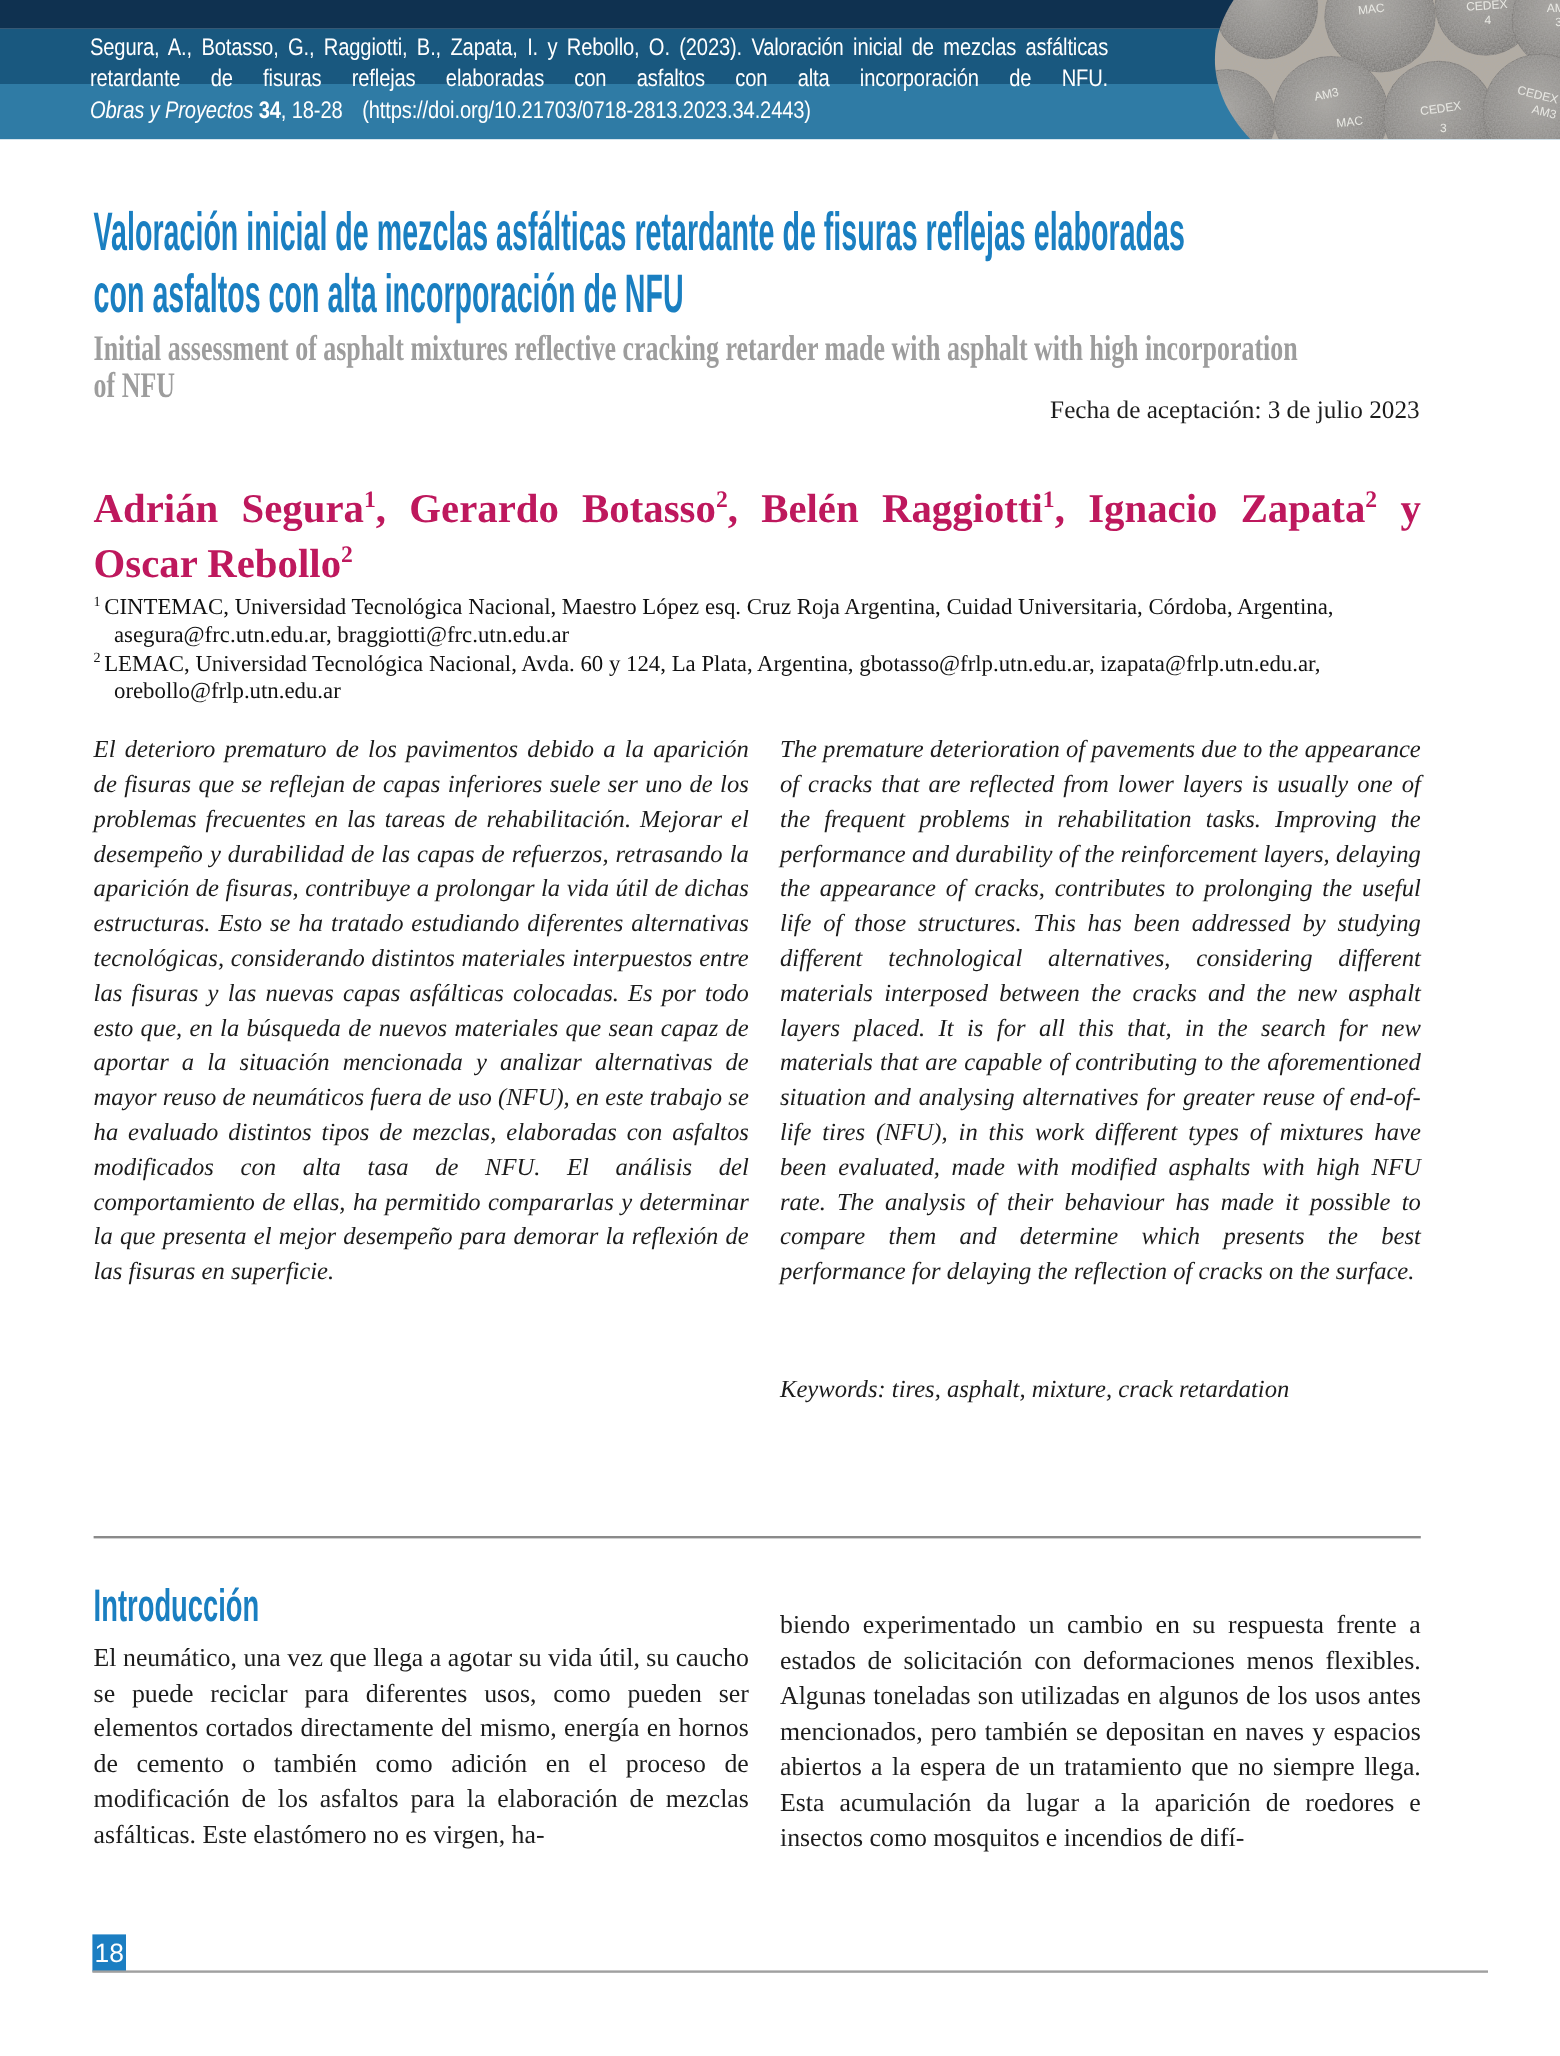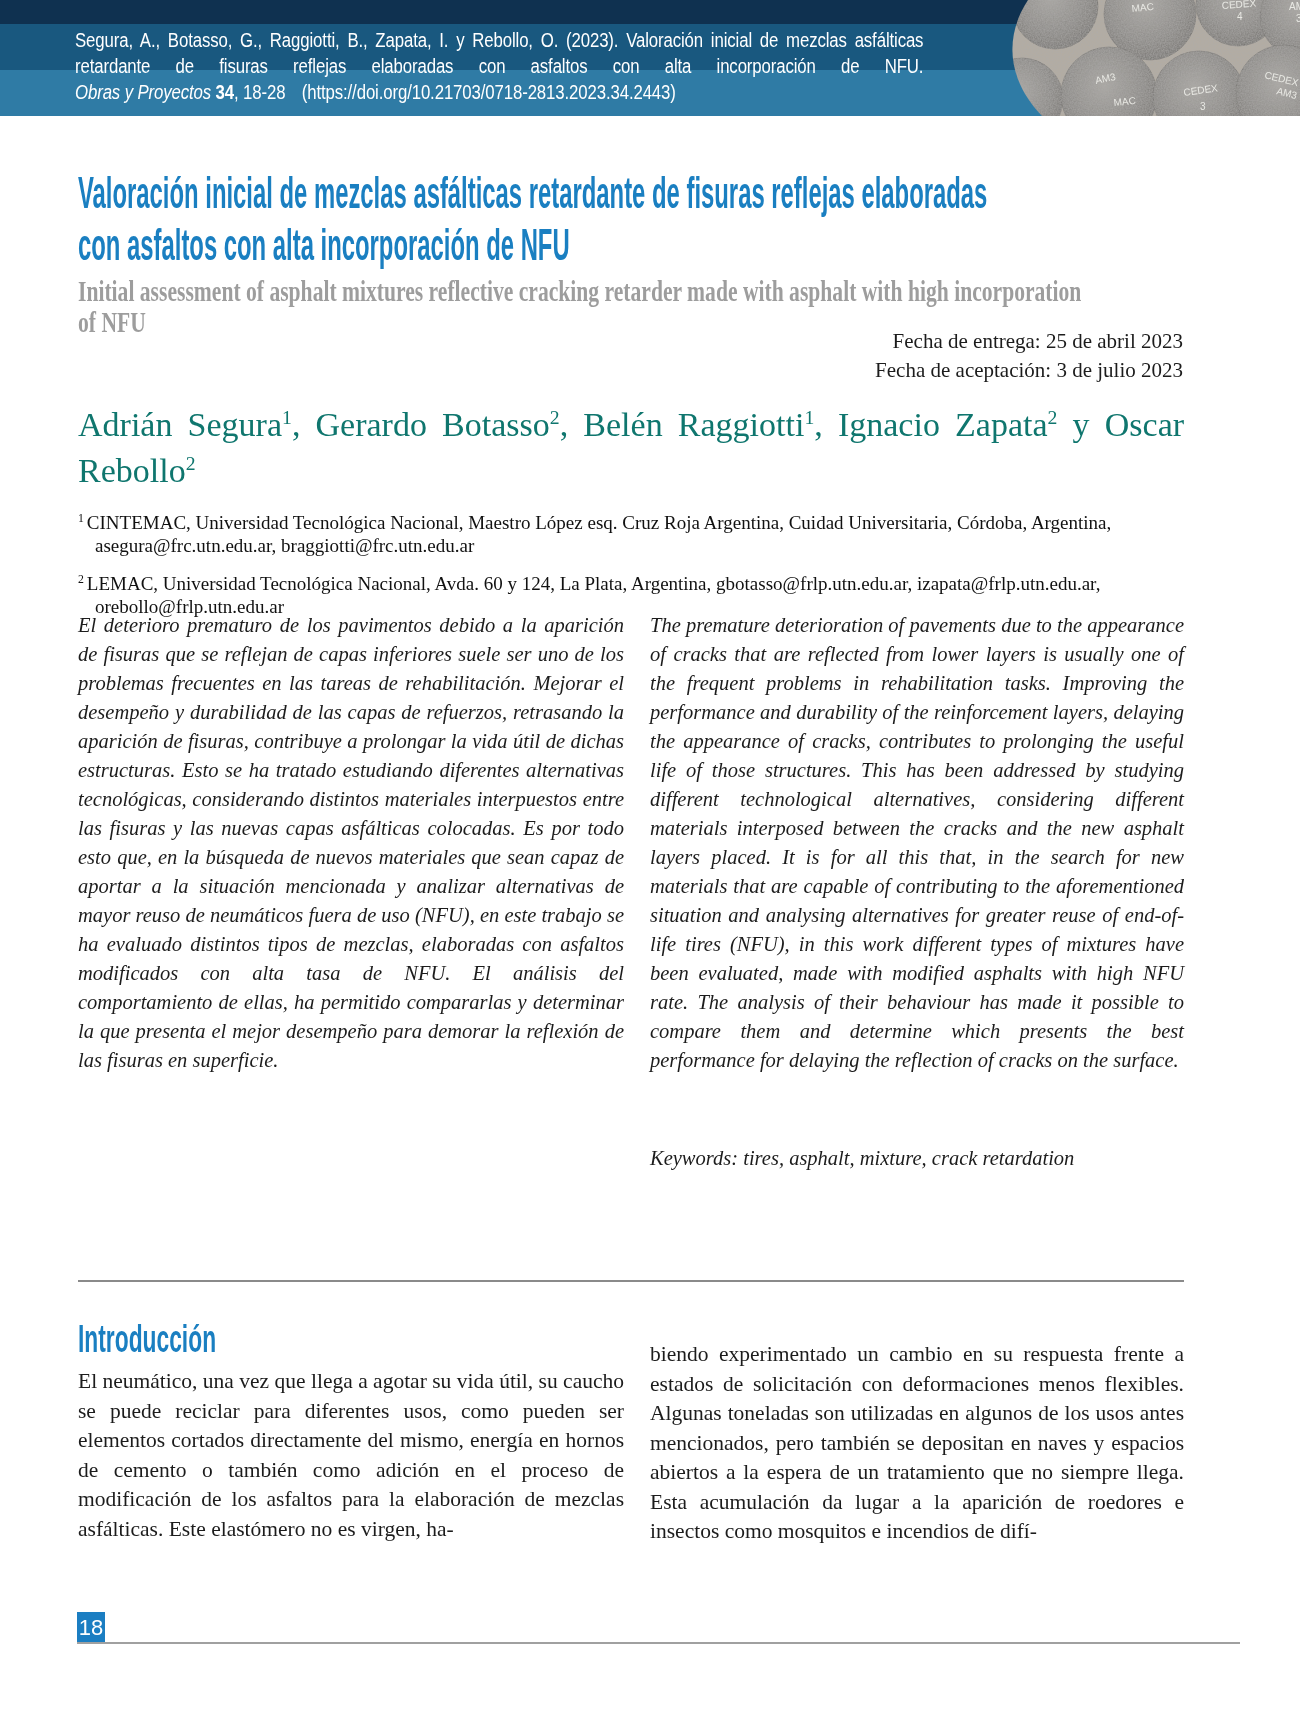--- a/index.html
+++ b/index.html
@@ -53,29 +53,29 @@
   }
 
   .dates{
     position:absolute;left:583px;top:327px;width:600px;
     text-align:right;font-size:21px;line-height:29px;color:#1c1c1c;
   }
 
   
   .authors{
     position:absolute;left:78px;top:402px;width:1106px;
-    font-size:34px;line-height:46px;text-align:justify;color:#0f766e;
+    font-size:34px;line-height:46px;text-align:justify;color:#be185d;font-weight:bold;
   }
   .authors sup{font-size:58%;line-height:0;}
 
   .affiliations{
     position:absolute;left:78px;top:496px;width:1112px;
     font-size:19px;line-height:22.5px;color:#111;
   }
-  .affiliation{padding-left:17px;text-indent:-17px;margin:16px 0 2px 0;}
+  .affiliation{padding-left:17px;text-indent:-17px;margin:0 0 2px 0;}
   .affiliation sup{font-size:62%;line-height:0;}
 
   
   .abstract-row{
     position:absolute;left:78px;top:611px;width:1106px;
     display:flex;gap:26px;
   }
   .abs-col{font-style:italic;font-size:20.5px;line-height:29px;text-align:justify;color:#1c1c1c;}
   .abs-left{width:546px;}
   .abs-right{width:534px;}
@@ -183,21 +183,20 @@
   </div>
 </header>
 
 <h1 class="title-es">
     <div>Valoración inicial de mezclas asfálticas retardante de fisuras reflejas elaboradas</div>
     <div>con asfaltos con alta incorporación de NFU</div>
   </h1>
 <h2 class="title-en">Initial assessment of asphalt mixtures reflective cracking retarder made with asphalt with high incorporation of NFU</h2>
 
 <div class="dates">
-  <div>Fecha de entrega: 25 de abril 2023</div>
   <div>Fecha de aceptación: 3 de julio 2023</div>
 </div>
 
 <div class="authors"><span>Adrián Segura</span><sup>1</sup><span>, </span><span>Gerardo Botasso</span><sup>2</sup><span>, </span><span>Belén Raggiotti</span><sup>1</sup><span>, </span><span>Ignacio Zapata</span><sup>2</sup><span> y </span><span>Oscar Rebollo</span><sup>2</sup><span></span></div>
 
 <div class="affiliations">
     <div class="affiliation"><sup>1 </sup><span>CINTEMAC, Universidad Tecnológica Nacional, Maestro López esq. Cruz Roja Argentina, Cuidad Universitaria, Córdoba, Argentina, asegura@frc.utn.edu.ar, braggiotti@frc.utn.edu.ar</span></div>
     <div class="affiliation"><sup>2 </sup><span>LEMAC, Universidad Tecnológica Nacional, Avda. 60 y 124, La Plata, Argentina, gbotasso@frlp.utn.edu.ar, izapata@frlp.utn.edu.ar, orebollo@frlp.utn.edu.ar</span></div>
   </div>
 

